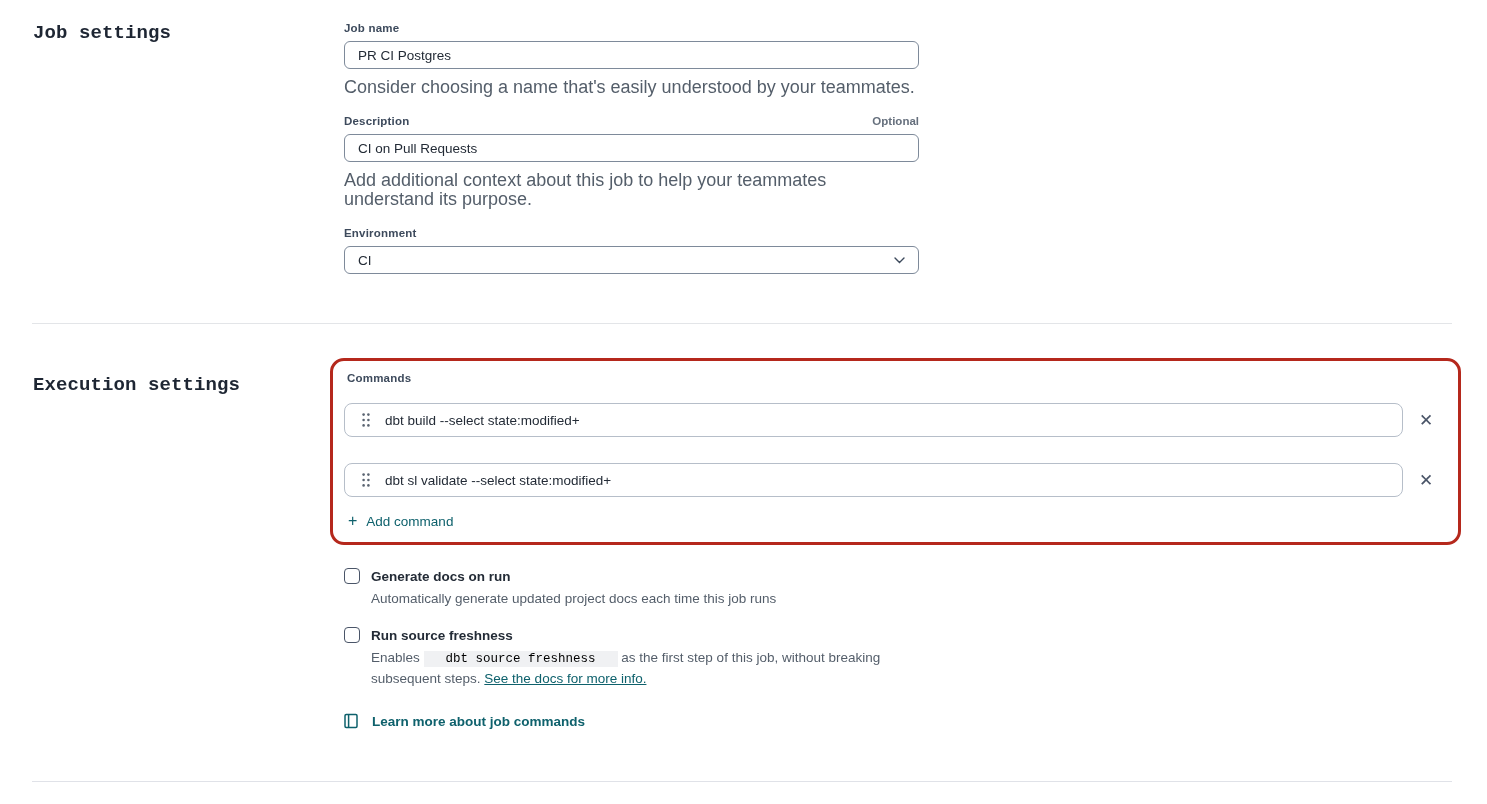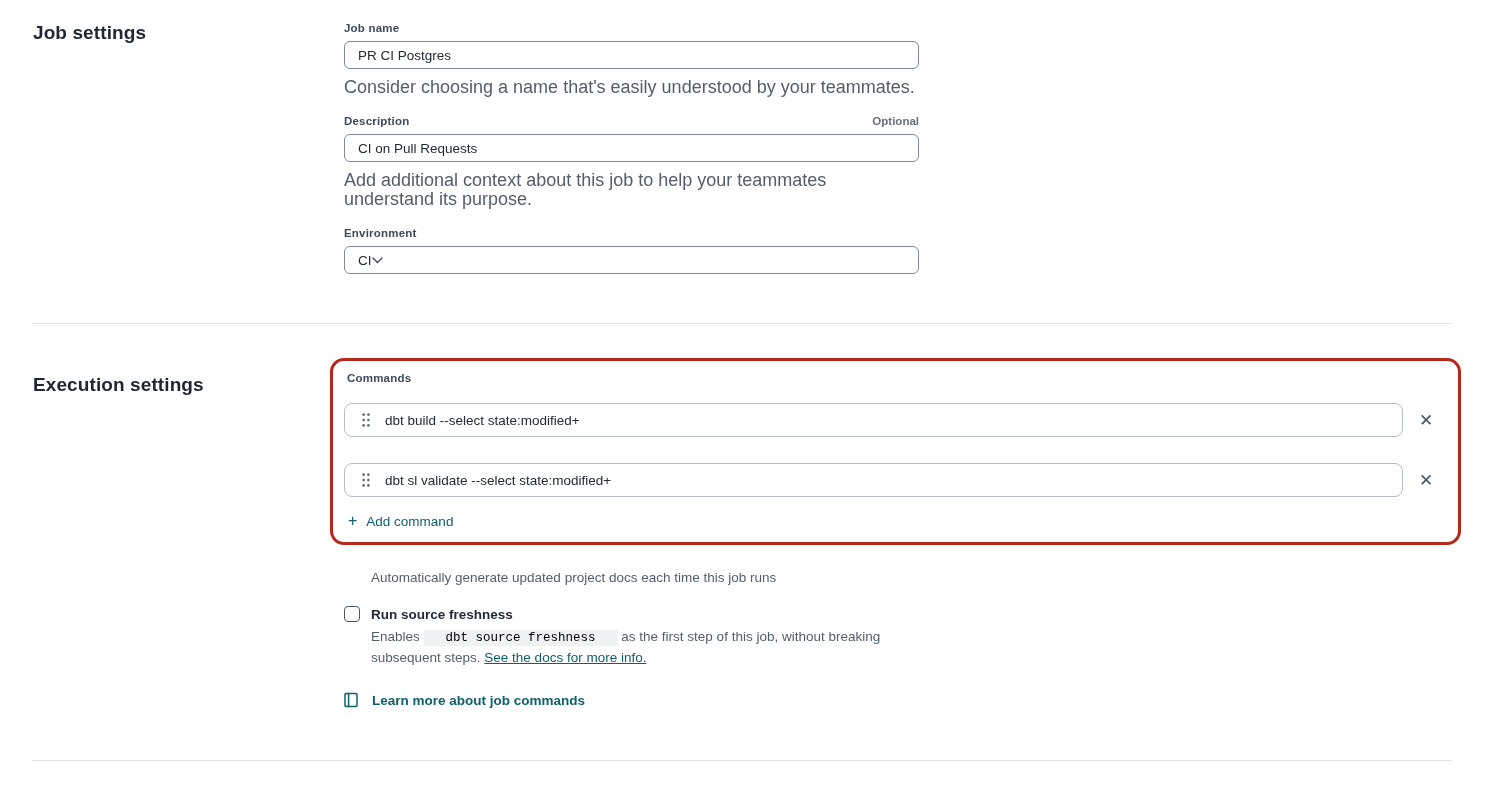--- a/index.html
+++ b/index.html
@@ -8,21 +8,21 @@
     background: #ffffff;
     font-family: "Liberation Sans", "DejaVu Sans", sans-serif;
     color: #232b36;
     overflow: hidden;
   }
   .section { display: flex; }
   .section-1 { margin-top: 22px; }
   .heading-col-1 { width: 344px; padding-left: 33px; }
   .heading-col-2 { width: 330px; padding-left: 33px; }
   h2.section-heading {
-    font-size: 19px; font-weight: 700; color: #1e2633; letter-spacing: .1px;
+    font-size: 19px; font-weight: 700; color: #1e2633; letter-spacing: .1px; font-family: Liberation Mono, monospace;
   }
   .content-col-1 { width: 575px; }
   .content-col-2 { flex: 1; margin-right: 26px; }
 
   .field-label {
     font-size: 11.5px; font-weight: 700; color: #3d4a5c; letter-spacing: .2px;
   }
   .label-row { display: flex; justify-content: space-between; align-items: baseline; }
   .optional-badge { font-size: 11.5px; font-weight: 700; color: #66707d; }
 
@@ -30,21 +30,21 @@
     width: 100%; height: 28px;
     border: 1px solid #7e8a9a; border-radius: 6px;
     background: #ffffff;
     font-family: "Liberation Sans", "DejaVu Sans", sans-serif;
     font-size: 13.5px; color: #232b36;
     padding: 0 13px;
     margin-top: 7px;
     outline: none;
   }
   .select-box {
-    display: flex; align-items: center; 
+    display: flex; align-items: center; justify-content: space-between;
     cursor: pointer;
   }
   .helper-text {
     margin-top: 9px; font-size: 18px; color: #545e6a; line-height: 19px;
   }
   .field-group { margin-top: 18px; }
 
   .divider {
     border: none; border-top: 1px solid #e3e5e8;
     margin: 49px 35px 0 32px;
@@ -208,20 +208,24 @@
         </button>
       </div>
 
       <button class="add-command">
         <span class="plus">+</span>
         <span>Add command</span>
       </button>
     </div>
 
     <div class="checkbox-group">
+      <div class="checkbox-row">
+        <div class="checkbox"></div>
+        <div class="checkbox-label">Generate docs on run</div>
+      </div>
       <div class="checkbox-helper">Automatically generate updated project docs each time this job runs</div>
     </div>
 
     <div class="checkbox-group">
       <div class="checkbox-row">
         <div class="checkbox"></div>
         <div class="checkbox-label">Run source freshness</div>
       </div>
       <div class="checkbox-helper">
         <span>Enables </span><span class="inline-code">dbt source freshness</span><span> as the first step of this job, without breaking subsequent steps. </span><span class="doc-link">See the docs for more info.</span>

